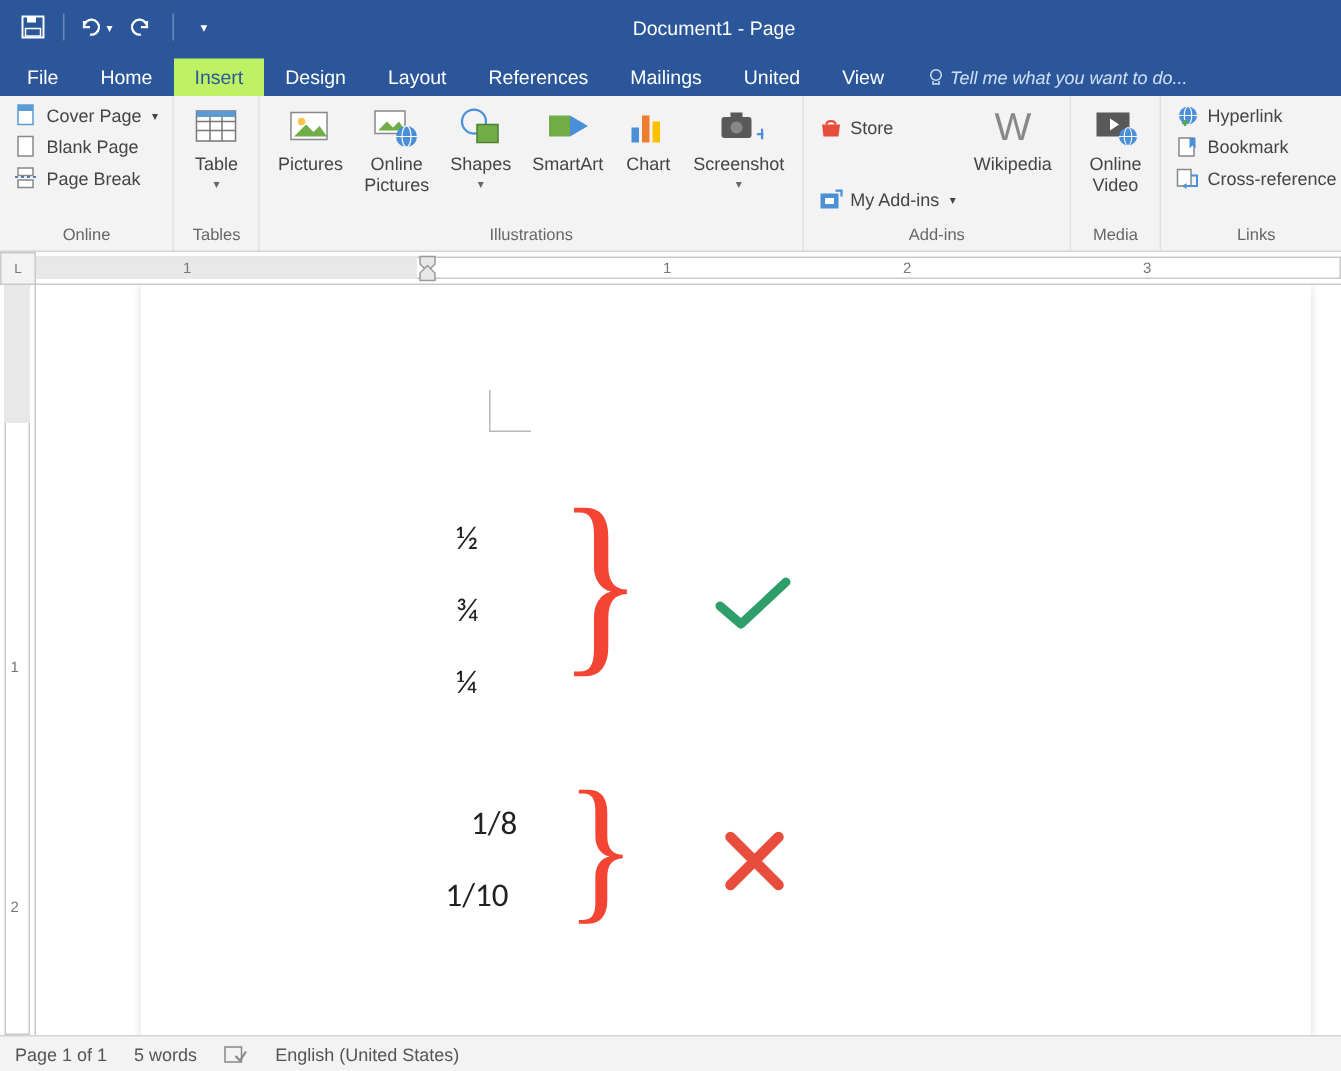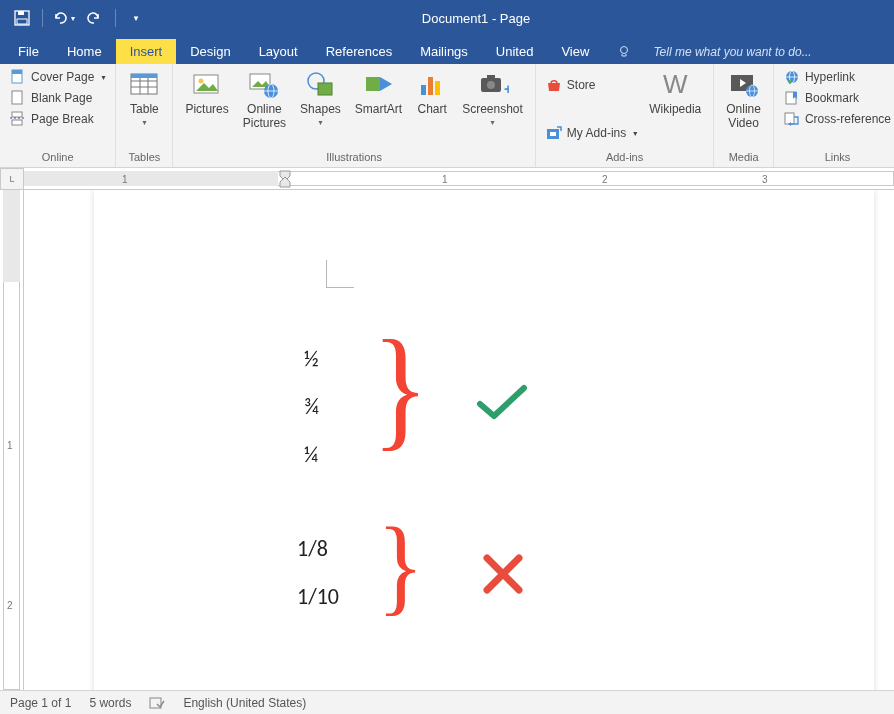--- a/index.html
+++ b/index.html
@@ -8,22 +8,22 @@
 
 .titlebar { height: 36px; background: #2b579a; color: #fff; display: flex; align-items: center; font-size: 12px; }
 .qat { display: flex; align-items: center; gap: 4px; padding: 0 8px; }
 .qat-btn { width: 28px; height: 28px; display: flex; align-items: center; justify-content: center; color: #fff; }
 .qat-sep { width: 1px; height: 18px; background: rgba(255,255,255,0.3); margin: 0 2px; }
 .title-text { flex: 1; text-align: center; padding-right: 100px; font-size: 13px; }
 
 
 .menutabs { height: 28px; background: #2b579a; display: flex; align-items: flex-end; padding-left: 4px; font-size: 13px; }
 .menutab { padding: 5px 14px; color: #fff; cursor: pointer; }
-.menutab.active { background: #fde047; color: #2b579a; }
-.tellme { display: flex; align-items: center; gap: 22px; padding: 5px 14px; color: #cfe0f4; font-style: italic; font-size: 12px; }
+.menutab.active { background: #bef264; color: #2b579a; }
+.tellme { display: flex; align-items: center; gap: 2px; padding: 5px 14px; color: #cfe0f4; font-style: italic; font-size: 12px; }
 
 
 .ribbon { height: 104px; background: #f3f3f3; border-bottom: 1px solid #d4d4d4; display: flex; }
 .group { border-right: 1px solid #e0e0e0; display: flex; flex-direction: column; padding: 3px 6px 0 6px; }
 .group-content { flex: 1; display: flex; align-items: flex-start; gap: 2px; }
 .group-label { text-align: center; font-size: 11px; color: #666; padding: 2px 0 4px 0; }
 .vstack { display: flex; flex-direction: column; gap: 1px; }
 .small-btn { display: flex; align-items: center; gap: 5px; font-size: 12px; color: #444; padding: 2px 4px; white-space: nowrap; cursor: pointer; }
 .small-btn .ic { width: 16px; height: 16px; display: inline-flex; align-items: center; justify-content: center; }
 .big-btn { display: flex; flex-direction: column; align-items: center; justify-content: flex-start; padding: 2px 6px; cursor: pointer; font-size: 12px; color: #444; min-width: 44px; }
@@ -371,21 +371,21 @@
       <div class="doc-text" style="left:210px;top:155px">½</div>
       <div class="doc-text" style="left:210px;top:203px">¾</div>
       <div class="doc-text" style="left:210px;top:251px">¼</div>
       <div class="brace" style="left:278px;top:130px">}</div>
       <div class="checkmark" style="left:380px;top:192px">
         <svg width="56" height="42">
             <path d="M6 22 L20 34 L50 6" fill="none" stroke="#2e9e6b" stroke-width="6" stroke-linecap="round" stroke-linejoin="round"></path>
           </svg>
       </div>
 
-      <div class="doc-text" style="left:203px;top:345px">1/8</div>
+      <div class="doc-text" style="left:220px;top:345px">1/8</div>
       <div class="doc-text" style="left:203px;top:393px">1/10</div>
       <div class="brace brace2" style="left:283px;top:320px">}</div>
       <div class="xmark" style="left:387px;top:362px">
         <svg width="44" height="44">
             <path d="M6 6 L38 38 M38 6 L6 38" fill="none" stroke="#e74c3c" stroke-width="7" stroke-linecap="round"></path>
           </svg>
       </div>
     </div>
   </div>
 </div>

